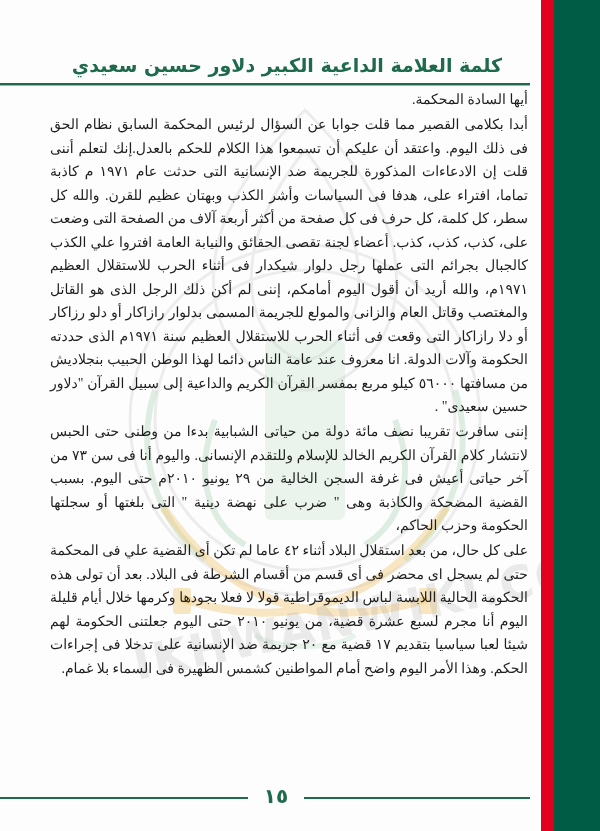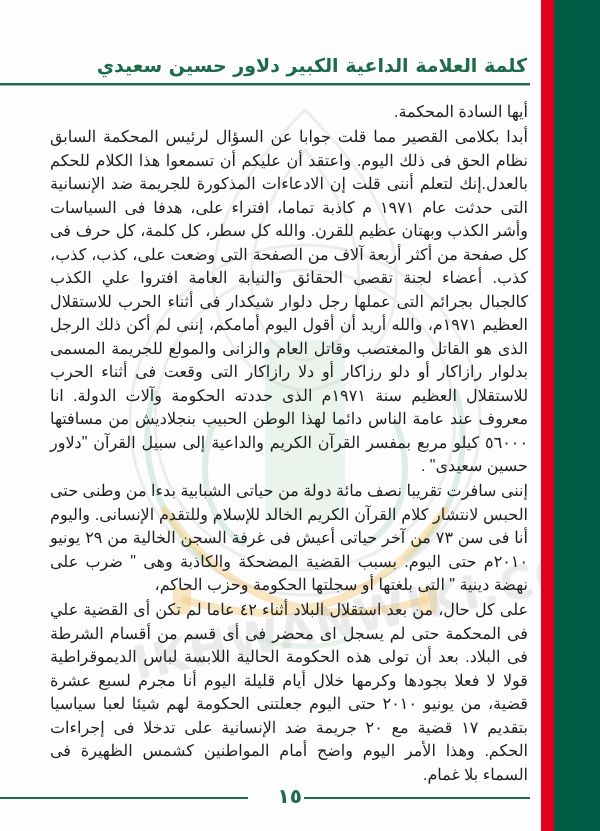--- a/index.html
+++ b/index.html
@@ -18,31 +18,31 @@
   }
   .wm-text {
     position: absolute; left: 130px; top: 600px; width: 360px; text-align: center;
     font-family: "DejaVu Sans", sans-serif; font-weight: bold; font-size: 46px;
     color: rgba(170,170,170,0.22); letter-spacing: 2px; transform: rotate(-12deg);
     transform-origin: center;
   }
 
   .title {
     position: absolute; top: 52px; right: 73px; width: 480px;
-    direction: rtl; text-align: right;
+    direction: rtl; text-align: center;
     font-family: "DejaVu Sans", sans-serif; font-weight: bold; font-size: 19px;
     line-height: 26px;
   }
   .title-rule { position: absolute; left: 0; top: 83px; width: 530px; height: 2px; }
   .title-rule-light { position: absolute; left: 0; top: 85px; width: 530px; height: 1px; opacity: 0.45; }
 
   .body-text {
-    position: absolute; top: 100px; right: 72px; width: 478px;
+    position: absolute; top: 88px; right: 72px; width: 478px;
     direction: rtl; text-align: justify; text-align-last: right;
-    font-family: Liberation Sans, sans-serif; font-size: 16px; line-height: 23.5px;
+    font-family: Liberation Serif, serif; font-size: 14px; line-height: 23.5px;
     color: #1e1e1e;
   }
   .body-text p { margin: 0 0 1.5px 0; }
 
   .footer-line-left { position: absolute; left: 0; top: 797px; width: 248px; height: 2px; }
   .footer-line-right { position: absolute; left: 304px; top: 797px; width: 226px; height: 2px; }
   .page-number {
     position: absolute; left: 250px; top: 784px; width: 52px; text-align: center;
     font-family: "DejaVu Sans", sans-serif; font-weight: bold; font-size: 20px; line-height: 24px;
     direction: rtl;
@@ -91,15 +91,15 @@
   <div class="title-rule-light" style="background: rgb(30, 106, 76);"></div>
 
   <div class="body-text">
     <p>أيها السادة المحكمة.</p>
     <p>أبدا بكلامى القصير مما قلت جوابا عن السؤال لرئيس المحكمة السابق نظام الحق فى ذلك اليوم. واعتقد أن عليكم أن تسمعوا هذا الكلام للحكم بالعدل.إنك لتعلم أننى قلت إن الادعاءات المذكورة للجريمة ضد الإنسانية التى حدثت عام ١٩٧١ م كاذبة تماما، افتراء على، هدفا فى السياسات وأشر الكذب وبهتان عظيم للقرن. والله كل سطر، كل كلمة، كل حرف فى كل صفحة من أكثر أربعة آلاف من الصفحة التى وضعت على، كذب، كذب، كذب. أعضاء لجنة تقصى الحقائق والنيابة العامة افتروا علي الكذب كالجبال بجرائم التى عملها رجل دلوار شيكدار فى أثناء الحرب للاستقلال العظيم ١٩٧١م، والله أريد أن أقول اليوم أمامكم، إننى لم أكن ذلك الرجل الذى هو القاتل والمغتصب وقاتل العام والزانى والمولع للجريمة المسمى بدلوار رازاكار أو دلو رزاكار أو دلا رازاكار التى وقعت فى أثناء الحرب للاستقلال العظيم سنة ١٩٧١م الذى حددته الحكومة وآلات الدولة. انا معروف عند عامة الناس دائما لهذا الوطن الحبيب بنجلاديش من مسافتها ٥٦٠٠٠ كيلو مربع بمفسر القرآن الكريم والداعية إلى سبيل القرآن "دلاور حسين سعيدى" .</p>
     <p>إننى سافرت تقريبا نصف مائة دولة من حياتى الشبابية بدءا من وطنى حتى الحبس لانتشار كلام القرآن الكريم الخالد للإسلام وللتقدم الإنسانى. واليوم أنا فى سن ٧٣ من آخر حياتى أعيش فى غرفة السجن الخالية من ٢٩ يونيو ٢٠١٠م حتى اليوم. بسبب القضية المضحكة والكاذبة وهى " ضرب على نهضة دينية " التى بلغتها أو سجلتها الحكومة وحزب الحاكم،</p>
     <p>على كل حال، من بعد استقلال البلاد أثناء ٤٢ عاما لم تكن أى القضية علي فى المحكمة حتى لم يسجل اى محضر فى أى قسم من أقسام الشرطة فى البلاد. بعد أن تولى هذه الحكومة الحالية اللابسة لباس الديموقراطية قولا لا فعلا بجودها وكرمها خلال أيام قليلة اليوم أنا مجرم لسبع عشرة قضية، من يونيو ٢٠١٠ حتى اليوم جعلتنى الحكومة لهم شيئا لعبا سياسيا بتقديم ١٧ قضية مع ٢٠ جريمة ضد الإنسانية على تدخلا فى إجراءات الحكم. وهذا الأمر اليوم واضح أمام المواطنين كشمس الظهيرة فى السماء بلا غمام.</p>
   </div>
 
   <div class="footer-line-left" style="background: rgb(30, 106, 76);"></div>
-  <div class="page-number" style="color: rgb(30, 106, 76); text-align: right;">١٥</div>
+  <div class="page-number" style="color: rgb(30, 106, 76);">١٥</div>
   <div class="footer-line-right" style="background: rgb(30, 106, 76);"></div>
 </div>
 
 </body></html>

